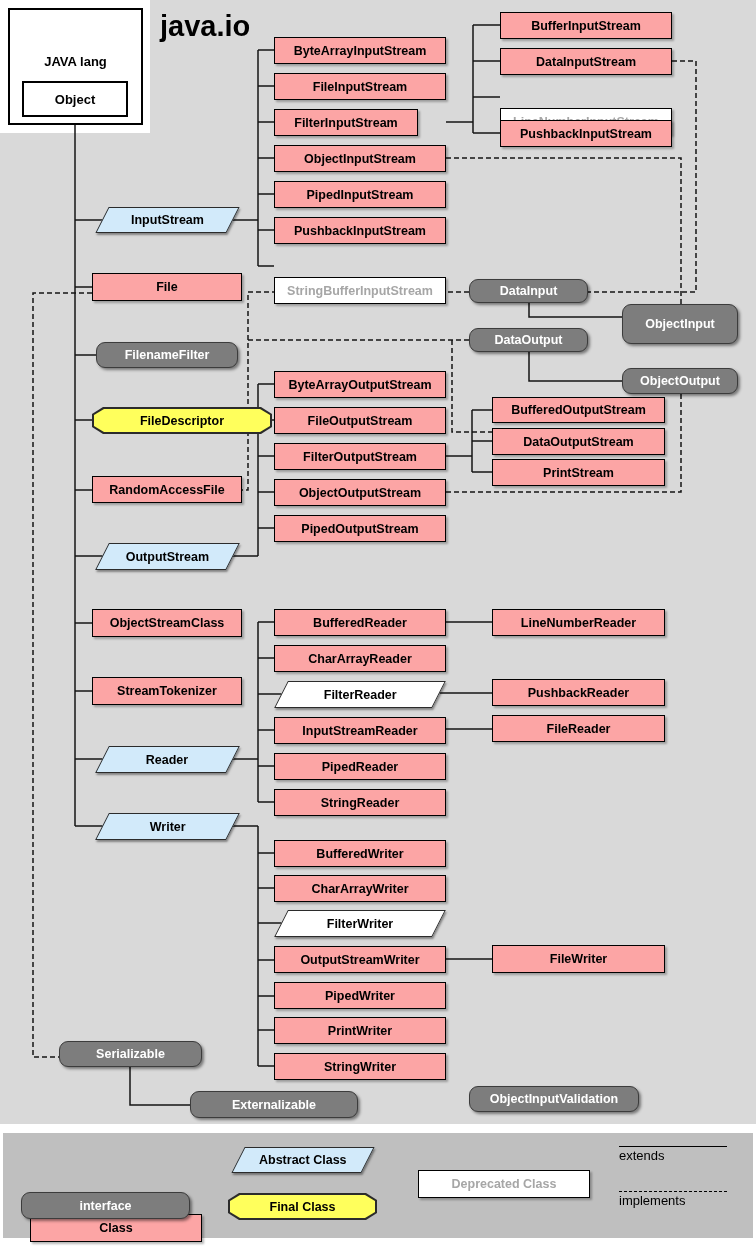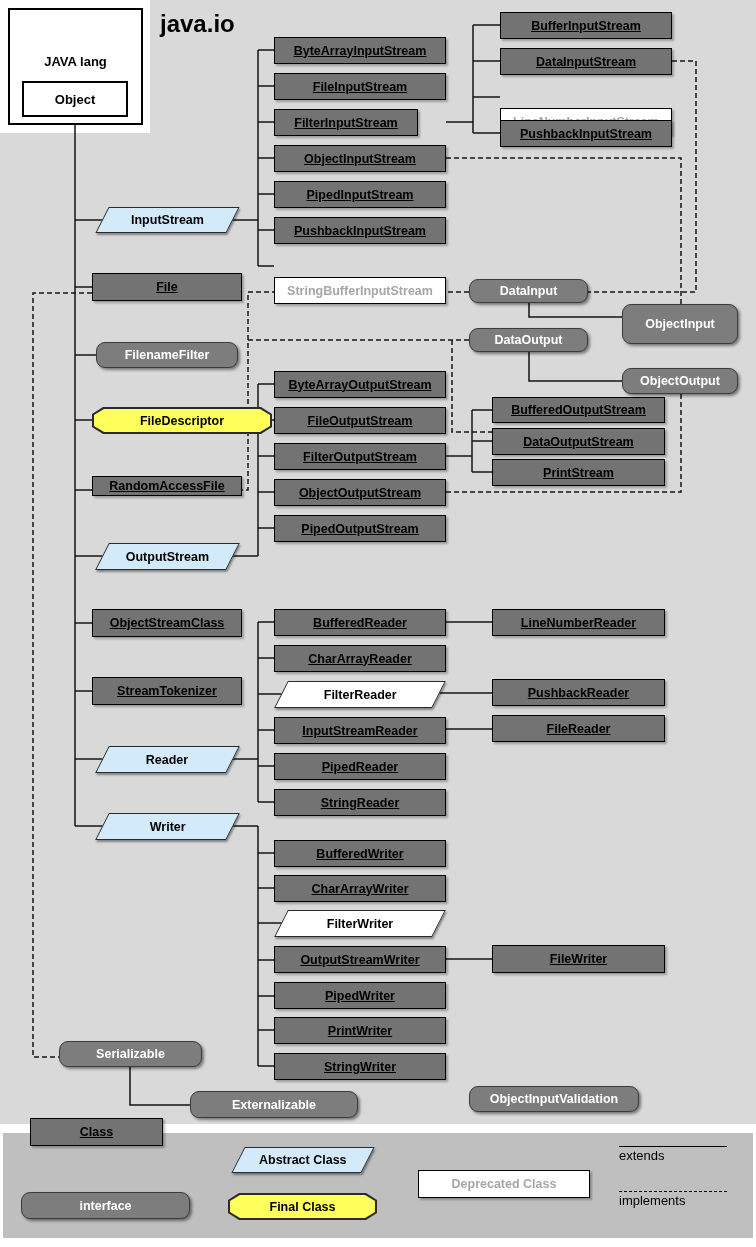--- a/index.html
+++ b/index.html
@@ -1,35 +1,35 @@
 <!DOCTYPE html>
 <html><head>
 <meta charset="utf-8">
 <style>
   html,body{margin:0;padding:0;background:#fff;}
   #canvas{position:relative;width:756px;height:1247px;background:#ffffff;overflow:hidden;
           font-family:"Liberation Sans",sans-serif;}
   #main-bg{position:absolute;left:0;top:0;width:756px;height:1124px;background:#d9d9d9;}
   #corner-white{position:absolute;left:0;top:0;width:150px;height:133px;background:#ffffff;}
   #edges-svg{position:absolute;left:0;top:0;}
-  #page-title{position:absolute;left:160px;top:10px;font-size:24px;font-weight:bold;color:#000;}
+  #page-title{position:absolute;left:160px;top:10px;font-size:29px;font-weight:bold;color:#000;}
 
   
   #java-lang-box{position:absolute;left:8px;top:8px;width:135px;height:117px;background:#fff;
                  border:2px solid #000;box-sizing:border-box;}
   #java-lang-label{position:absolute;left:0;top:44px;width:100%;text-align:center;
                    font-size:13px;font-weight:bold;color:#000;}
   #object-box{position:absolute;left:12px;top:71px;width:106px;height:36px;background:#fff;
               border:2px solid #000;box-sizing:border-box;display:flex;align-items:center;justify-content:center;
               font-size:13px;font-weight:bold;color:#000;}
 
   
   .node{position:absolute;display:flex;align-items:center;justify-content:center;
         box-sizing:border-box;font-size:12.5px;font-weight:bold;white-space:nowrap;color:#000;}
-  .kind-class{background:#737373;border:1.5px solid #000;box-shadow:2px 2px 2px rgba(0,0,0,0.28);text-decoration:underline;}
+  .kind-class{background:#fca5a5;border:1.5px solid #000;box-shadow:2px 2px 2px rgba(0,0,0,0.28);}
   .kind-deprecated{background:#fff;border:1.5px solid #000;color:#a6a6a6;box-shadow:2px 2px 2px rgba(0,0,0,0.28);margin-top:24px;}
   .kind-interface{background:#7d7d7d;border:1.5px solid #3c3c3c;border-radius:9px;color:#fff;
                   box-shadow:2px 2px 3px rgba(0,0,0,0.45);}
   .kind-abstract{background:#d2eafa;border:1.5px solid #2b2b2b;transform:skewX(-27deg);
                  box-shadow:2px 2px 2px rgba(0,0,0,0.4);}
   .kind-abstract-white{background:#fff;border:1.5px solid #2b2b2b;transform:skewX(-27deg);
                  box-shadow:2px 2px 2px rgba(0,0,0,0.4);}
   .kind-abstract .lbl,.kind-abstract-white .lbl{transform:skewX(27deg);}
   .kind-final{background:#2b2b2b;filter:drop-shadow(2px 2px 1px rgba(0,0,0,0.4));
               clip-path:polygon(11px 0,calc(100% - 11px) 0,100% 7px,100% calc(100% - 7px),
@@ -141,21 +141,21 @@
         <span class="lbl">File</span>
       </div>
       <div class="node kind-interface" style="left: 96px; top: 342px; width: 142px; height: 26px;">
         <span class="lbl">FilenameFilter</span>
       </div>
       <div class="node kind-final" style="left: 92px; top: 407px; width: 180px; height: 27px; padding-left: 16px;">
         <div class="final-fill">
           <span class="lbl">FileDescriptor</span>
         </div>
       </div>
-      <div class="node kind-class" style="left: 92px; top: 476px; width: 150px; height: 20px;">
+      <div class="node kind-class" style="left: 92px; top: 476px; width: 150px; height: 27px;">
         <span class="lbl">RandomAccessFile</span>
       </div>
       <div class="node kind-abstract" style="left: 102px; top: 543px; width: 131px; height: 27px;">
         <span class="lbl">OutputStream</span>
       </div>
       <div class="node kind-class" style="left: 92px; top: 609px; width: 150px; height: 28px;">
         <span class="lbl">ObjectStreamClass</span>
       </div>
       <div class="node kind-class" style="left: 92px; top: 677px; width: 150px; height: 28px;">
         <span class="lbl">StreamTokenizer</span>
@@ -292,21 +292,21 @@
       <div class="node kind-interface" style="left: 190px; top: 1091px; width: 168px; height: 27px;">
         <span class="lbl">Externalizable</span>
       </div>
       <div class="node kind-interface" style="left: 469px; top: 1086px; width: 170px; height: 26px;">
         <span class="lbl">ObjectInputValidation</span>
       </div>
     </div>
 
   <div id="legend-panel"></div>
   <div id="legend-nodes">
-      <div class="node kind-class" style="left: 30px; top: 1118px; width: 133px; height: 28px;">
+      <div class="node kind-class" style="left: 30px; top: 1214px; width: 172px; height: 28px;">
         <span class="lbl">Class</span>
       </div>
       <div class="node kind-abstract" style="left: 238px; top: 1147px; width: 130px; height: 26px;">
         <span class="lbl">Abstract Class</span>
       </div>
       <div class="node kind-interface" style="left: 21px; top: 1192px; width: 169px; height: 27px;">
         <span class="lbl">interface</span>
       </div>
       <div class="node kind-final" style="left: 228px; top: 1193px; width: 149px; height: 27px;">
         <div class="final-fill">

